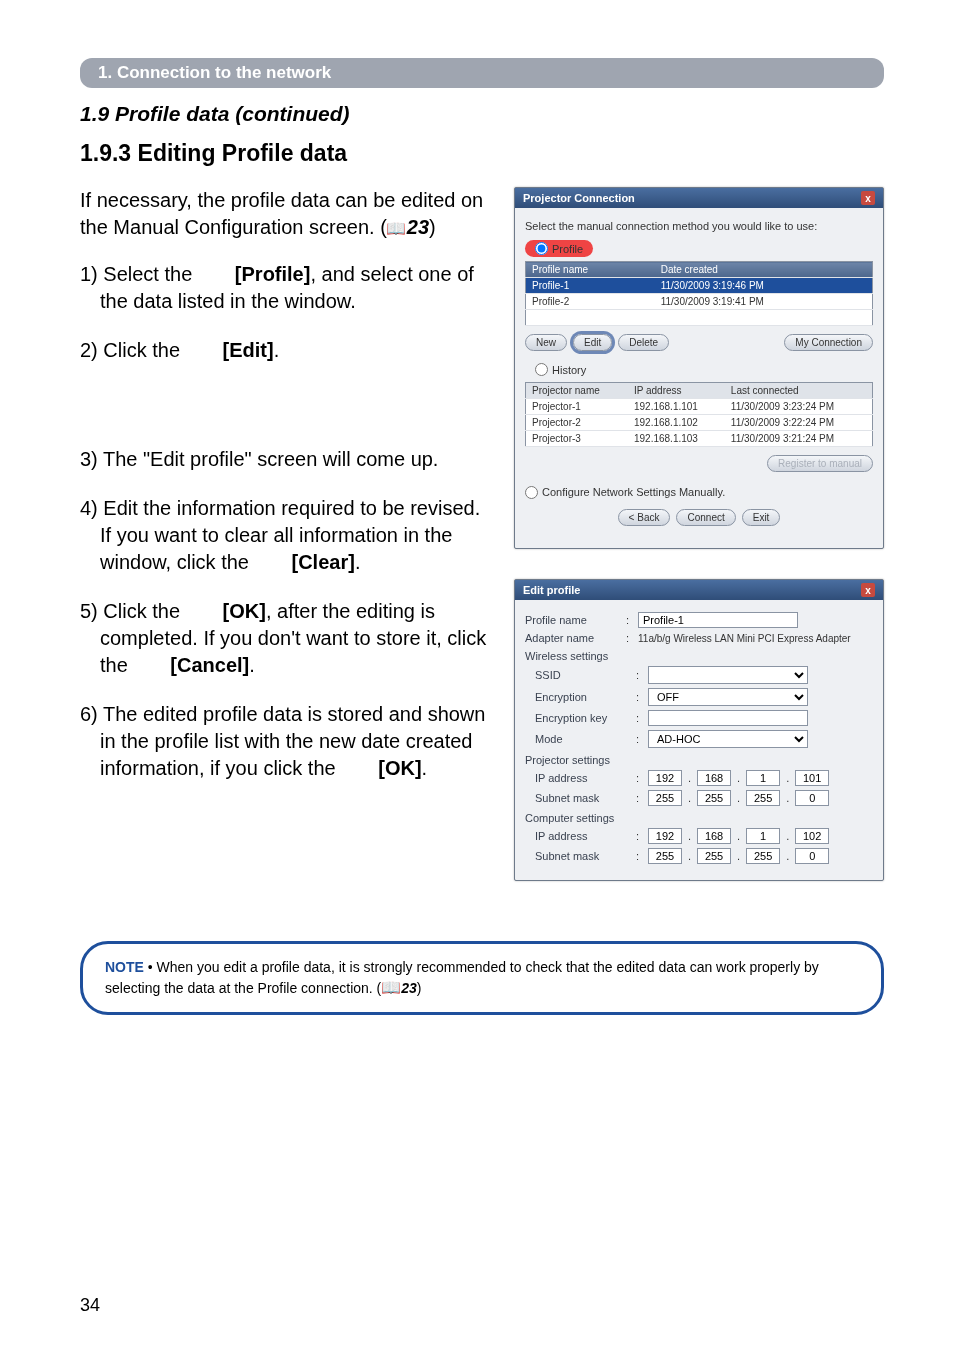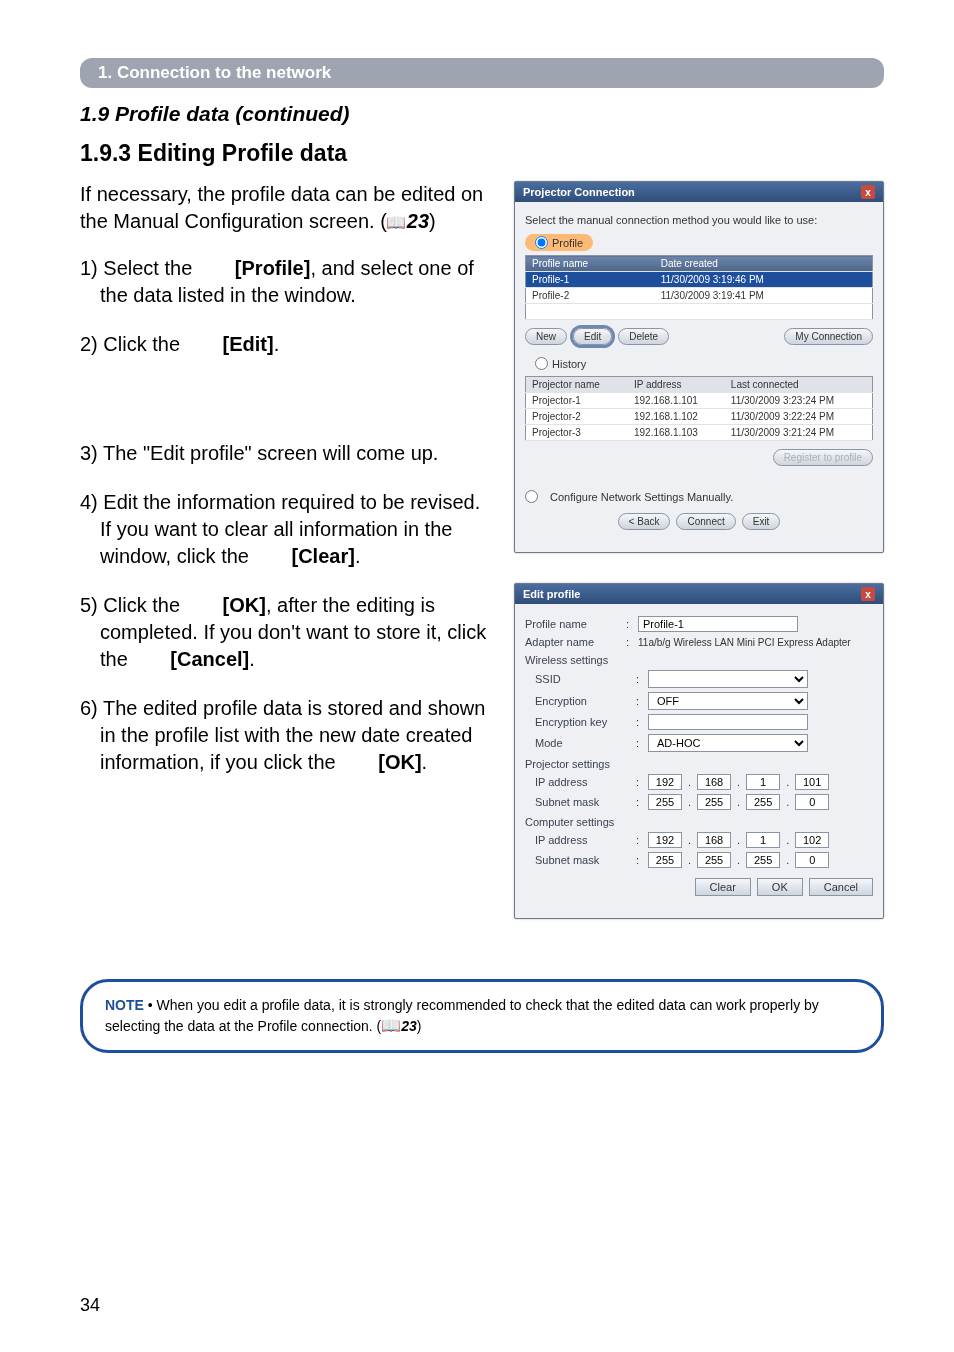--- a/index.html
+++ b/index.html
@@ -1,46 +1,46 @@
 <!DOCTYPE html>
 <html><head>
 <meta charset="utf-8">
 <style>
   * { box-sizing: border-box; margin: 0; padding: 0; }
   body { width: 954px; height: 1352px; background: #fff; font-family: Arial, Helvetica, sans-serif; position: relative; color: #000; }
   .page { padding: 58px 70px 40px 80px; }
   .header-bar { background: #9fa5b0; border-radius: 12px; padding: 5px 18px; color: #fff; font-weight: bold; font-size: 17px; margin-bottom: 14px; }
   .section-title { font-style: italic; font-weight: bold; font-size: 21px; margin-bottom: 14px; }
-  .subsection-title { font-weight: bold; font-size: 23px; margin-bottom: 14px; }
+  .subsection-title { font-weight: bold; font-size: 23px; margin-bottom: 20px; }
   .content-row { display: flex; gap: 18px; }
   .text-col { flex: 1 1 auto; font-size: 20px; line-height: 1.35; }
   .img-col { flex: 0 0 370px; display: flex; flex-direction: column; gap: 30px; }
   .intro { margin-bottom: 20px; }
   .step { margin-bottom: 22px; padding-left: 20px; text-indent: -20px; }
   .step b { font-weight: bold; padding-left: 37px; }
   .book-icon::before { content: "\1F4D6"; font-size: 16px; vertical-align: 0; }
   .ref { font-style: italic; font-weight: bold; }
   .dialog { border: 1px solid #6e7a8a; background: #eef0f3; font-size: 11px; color: #333; border-radius: 2px; box-shadow: 0 0 2px rgba(0,0,0,.3); }
   .dlg-title { background: linear-gradient(#4a6ea0,#2f4d78); color: #fff; padding: 3px 8px; font-weight: bold; display: flex; justify-content: space-between; align-items: center; }
   .dlg-close { background: #c74a3f; color: #fff; width: 14px; height: 14px; display: inline-flex; align-items: center; justify-content: center; font-size: 10px; border-radius: 2px; }
   .dlg-body { padding: 8px 10px 12px; }
   .dlg-sub { margin: 4px 0 8px; }
-  .radio-lbl { display: inline-flex; align-items: center; gap: 4px; background: #fdba74; border-radius: 10px; padding: 2px 10px; margin-bottom: 4px; }
+  .radio-lbl { display: inline-flex; align-items: center; gap: 4px; background: #ef4444; border-radius: 10px; padding: 2px 10px; margin-bottom: 4px; }
   .radio-lbl.plain { background: transparent; }
   .tbl { width: 100%; border: 1px solid #8a94a3; background: #fff; border-collapse: collapse; margin-bottom: 8px; }
   .tbl th, .tbl td { font-size: 10px; padding: 2px 6px; text-align: left; border-bottom: 1px solid #e0e3e8; }
   .tbl th { background: linear-gradient(#6d85a8,#4c668c); color: #fff; font-weight: normal; }
   .tbl tr.sel td { background: #1e4f9c; color: #fff; }
   .btn-row { display: flex; gap: 6px; margin: 6px 0 10px; }
   .btn { background: linear-gradient(#f4f6f9,#cfd5de); border: 1px solid #8a94a3; border-radius: 10px; padding: 2px 10px; font-size: 10px; color: #333; }
   .btn.hl { box-shadow: 0 0 0 3px rgba(25,66,141,.6); }
   .btn.disabled { color: #aab0ba; }
   .btn-row.right { justify-content: flex-end; }
   .btn-row.center { justify-content: center; }
-  .manual-row { display: flex; align-items: center; gap: 12px; margin: 24px 0 4px; }
+  .manual-row { display: flex; align-items: flex-start; gap: 4px; margin: 14px 0 4px; }
   .ed-body .row { display: flex; align-items: center; gap: 6px; margin: 4px 0; }
   .ed-body .label { width: 95px; font-size: 11px; color: #3a4250; }
   .ed-body .colon { width: 6px; }
   .ed-body input, .ed-body select { font-size: 11px; border: 1px solid #8a94a3; background: #fff; padding: 1px 4px; }
   .ed-body input.wide { width: 160px; }
   .ed-body select { width: 160px; }
   .ed-body .ip input { width: 34px; text-align: center; }
   .fieldset-lbl { font-size: 11px; color: #3a4250; margin: 6px 0 2px; }
   .indent { padding-left: 10px; }
   .btn2 { background: linear-gradient(#f4f6f9,#cfd5de); border: 1px solid #8a94a3; padding: 2px 14px; font-size: 11px; color: #333; }
@@ -143,21 +143,21 @@
                   <td>11/30/2009 3:22:24 PM</td>
                 </tr>
             <tr>
                   <td>Projector-3</td>
                   <td>192.168.1.103</td>
                   <td>11/30/2009 3:21:24 PM</td>
                 </tr>
           </tbody>
             </table>
           <div class="btn-row right">
-            <span class="btn disabled">Register to profile</span>
+            <span class="btn disabled">Register to manual</span>
           </div>
           <div class="manual-row">
             <input type="radio" style="">
             <span>Configure Network Settings Manually.</span>
           </div>
           <div class="btn-row center" style="margin-top:10px">
             <span class="btn">&lt; Back</span>
             <span class="btn">Connect</span>
             <span class="btn">Exit</span>
           </div>
@@ -214,25 +214,20 @@
           </div>
           <div class="fieldset-lbl">Computer settings</div>
           <div class="indent">
             <div class="row ip"><span class="label">IP address</span><span class="colon">:</span>
               <input value="192" style=""> . <input value="168" style=""> . <input value="1" style=""> . <input value="102" style="">
             </div>
             <div class="row ip"><span class="label">Subnet mask</span><span class="colon">:</span>
               <input value="255" style=""> . <input value="255" style=""> . <input value="255" style=""> . <input value="0" style="">
             </div>
           </div>
-          <div class="btn-row" style="justify-content:flex-end;margin-top:10px">
-            <span class="btn2">Clear</span>
-            <span class="btn2">OK</span>
-            <span class="btn2">Cancel</span>
-          </div>
         </div>
       </div>
     </div>
   </div>
 
   <div class="note-box">
     <span class="note-kw">NOTE</span><span> • When you edit a profile data, it is strongly recommended to check that the edited data can work properly by selecting the data at the Profile connection. (</span><span class="book-icon"></span><span class="ref">23</span><span>)</span>
   </div>
 </div>
 

